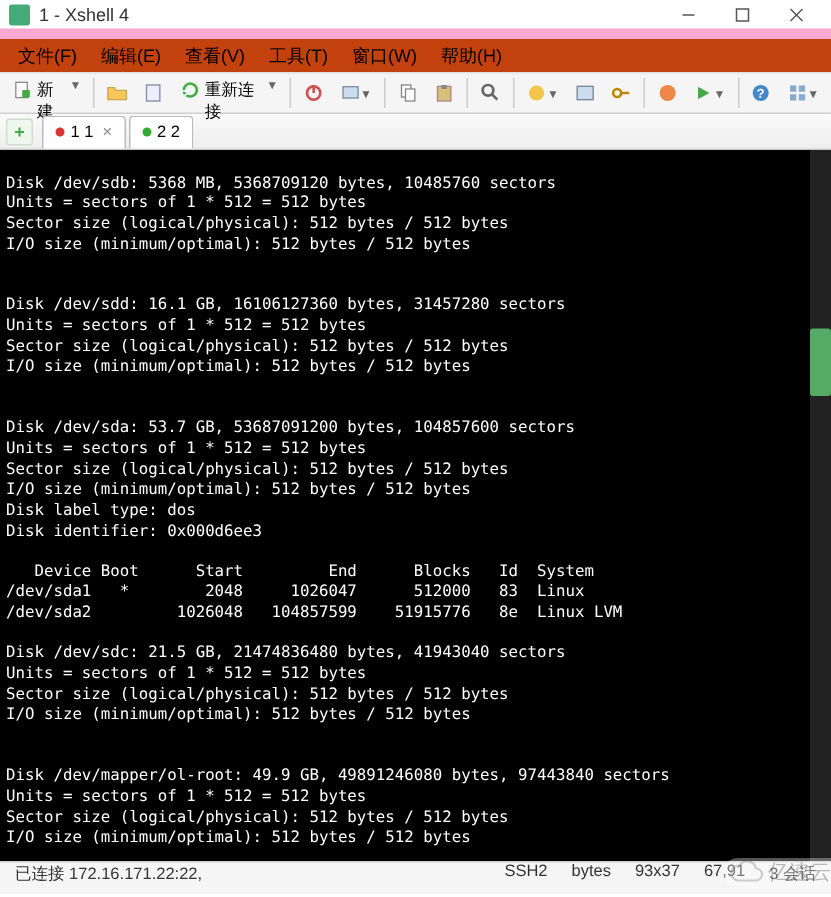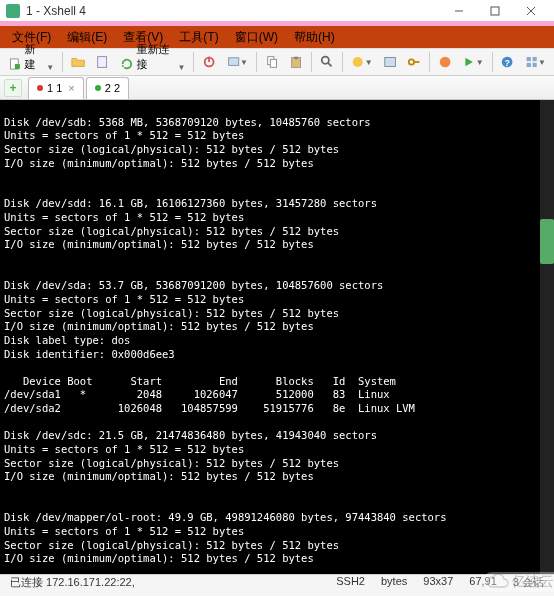--- a/index.html
+++ b/index.html
@@ -1,30 +1,30 @@
 <!DOCTYPE html>
 <html><head>
 <meta charset="utf-8">
 <style>
   * { margin: 0; padding: 0; box-sizing: border-box; }
   body { width: 554px; height: 598px; font-family: "Segoe UI", Tahoma, sans-serif; font-size: 12px; background: #fff; overflow: hidden; position: relative; }
   
-  .titlebar { height: 26px; display: flex; align-items: center; padding: 0 6px; background: #fff; border-bottom: 5px solid #f9a8d4; }
+  .titlebar { height: 26px; display: flex; align-items: center; padding: 0 6px; background: #fff; border-bottom: 7px solid #f9a8d4; }
   .title-icon { width: 14px; height: 14px; background: #4a7; border-radius: 2px; margin-right: 6px; }
   .title { flex: 1; font-size: 12px; color: #333; }
   .winbtns { display: flex; gap: 2px; }
   .winbtn { width: 34px; height: 22px; display: flex; align-items: center; justify-content: center; color: #555; }
   .winbtn svg { width: 10px; height: 10px; }
   
   .menubar { height: 22px; display: flex; align-items: center; padding: 0 4px; background: #c2410c; font-size: 12px; }
   .menuitem { padding: 2px 8px; cursor: default; }
   
   .toolbar { height: 28px; display: flex; align-items: center; padding: 2px 4px; background: #f5f5f5; border-top: 1px solid #e0e0e0; border-bottom: 1px solid #d0d0d0; gap: 2px; }
   .tbtn { min-width: 22px; height: 22px; display: flex; align-items: center; justify-content: center; padding: 0 3px; border: 1px solid transparent; border-radius: 2px; cursor: pointer; }
-  .tbtn-label { display: flex; align-items: flex-end; gap: 3px; font-size: 11px; }
+  .tbtn-label { display: flex; align-items: flex-start; gap: 3px; font-size: 11px; }
   .tsep { width: 1px; height: 20px; background: #ccc; margin: 0 2px; }
   .tdrop { width: 8px; color: #666; font-size: 8px; }
   
   .tabstrip { height: 24px; display: flex; align-items: center; padding: 0 4px; background: linear-gradient(#fafafa,#eee); border-bottom: 1px solid #c8c8c8; gap: 2px; }
   .addtab { width: 18px; height: 18px; display: flex; align-items: center; justify-content: center; color: #4a4; font-weight: bold; border: 1px solid #cce0cc; background: #eef8ee; border-radius: 2px; margin-right: 4px; }
   .tab { display: flex; align-items: center; gap: 4px; padding: 2px 8px; border: 1px solid #bbb; border-bottom: none; border-radius: 3px 3px 0 0; background: #fff; font-size: 11px; height: 22px; }
   .tab .dot { width: 6px; height: 6px; border-radius: 50%; }
   .tab .close { color: #888; font-size: 11px; margin-left: 2px; }
   
   .terminal { background: #000; color: #fff; font-family: "Consolas", monospace; font-size: 10.5px; line-height: 1.3; padding: 2px 4px; white-space: pre; overflow: hidden; height: 474px; position: relative; }

